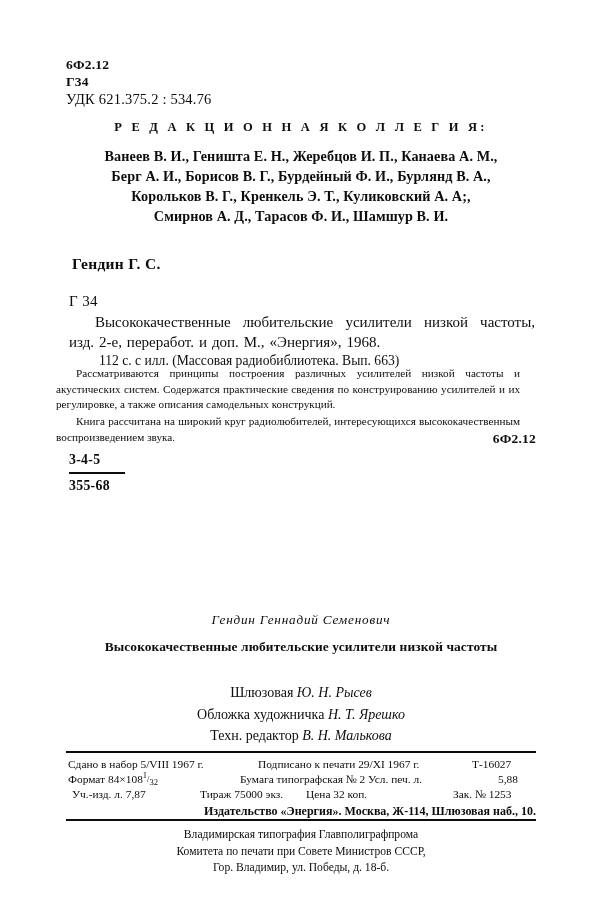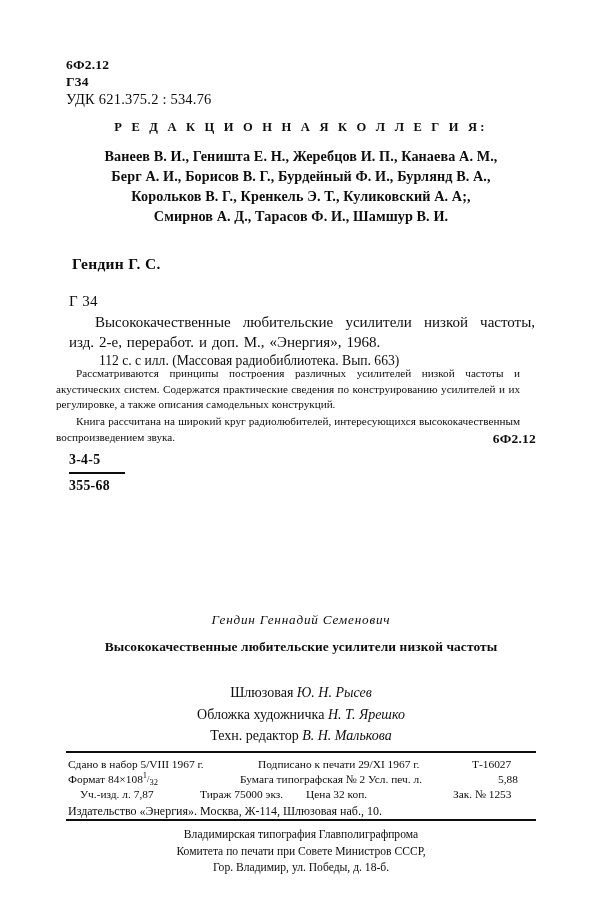--- a/index.html
+++ b/index.html
@@ -197,23 +197,24 @@
     font-size: 11.4px;
     line-height: 1.33;
   }
   .specs-row {
     position: relative;
     height: 15px;
     white-space: nowrap;
   }
   .specs-row .seg { position: absolute; top: 0; }
   .specs-center {
-    text-align: left;
+    text-align: right;
     margin-top: 2px;
     font-size: 12px;
+    font-weight: bold;
   }
   .frac-inline {
     display: inline-block;
     vertical-align: baseline;
     font-size: 8.5px;
     line-height: 1;
     position: relative;
     top: -1px;
   }
   .frac-inline sup { font-size: 8.5px; vertical-align: super; }
@@ -299,21 +300,21 @@
       <span class="seg" style="left:0px;">Сдано в набор 5/VIII  1967 г.</span>
       <span class="seg" style="left:190px;">Подписано к печати  29/XI    1967 г.</span>
       <span class="seg" style="left:404px;">Т-16027</span>
     </div>
     <div class="specs-row">
       <span class="seg" style="left:0px;"><span>Формат 84×108</span><span class="frac-inline"><sup>1</sup>/<sub>32</sub></span></span>
       <span class="seg" style="left:172px;">Бумага типографская №  2 Усл. печ. л.</span>
       <span class="seg" style="left:430px;">5,88</span>
     </div>
     <div class="specs-row">
-      <span class="seg" style="left:12px;font-family:Liberation Serif, serif;">Уч.-изд. л.  7,87</span>
+      <span class="seg" style="left:4px;font-family:Liberation Serif, serif;">Уч.-изд. л.  7,87</span>
       <span class="seg" style="left:132px;">Тираж 75000  экз.</span>
       <span class="seg" style="left:238px;">Цена 32 коп.</span>
       <span class="seg" style="left:385px;">Зак. № 1253</span>
     </div>
     <div class="specs-center">Издательство «Энергия». Москва, Ж-114, Шлюзовая наб., 10.</div>
   </div>
 
   <div class="rule rule-printer"></div>
 
   <div class="printer">

